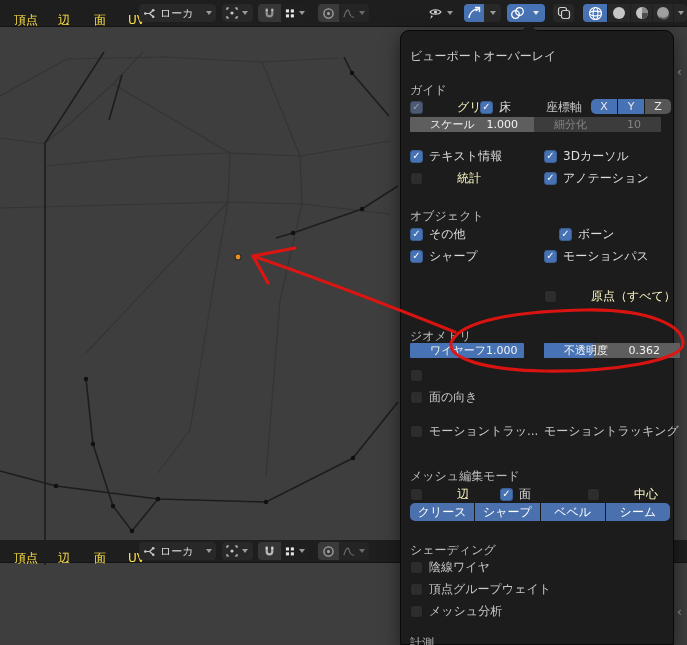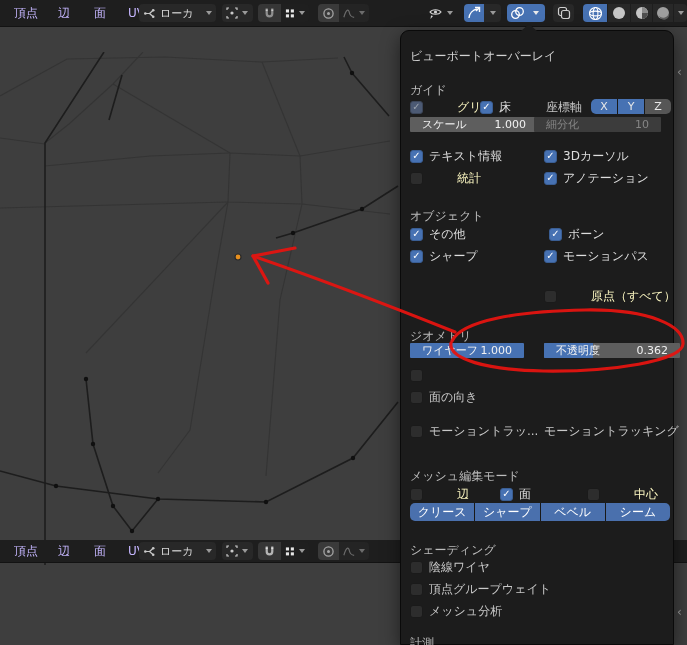--- a/index.html
+++ b/index.html
@@ -12,22 +12,22 @@
   }
   
   .vh{
     position:absolute;left:0;width:687px;height:26px;
     background:#1e1e1e;border-bottom:1px solid #131313;
     z-index:5;
   }
   .vh.top{top:0;}
   .vh.bottom{top:540px;height:22px;}
   .menu{
-    position:absolute;top:0;height:100%;display:flex;align-items:center;
-    color:#c4b5fd;font-size:12px;padding:0 6px;
+    position:absolute;top:7px;height:100%;display:flex;align-items:center;
+    color:#fde047;font-size:12px;padding:0 6px;
   }
   .widget{
     position:absolute;top:4px;height:18px;display:flex;align-items:center;
     background:#282828;border-radius:4px;padding:0 4px;box-sizing:border-box;
     color:#dcdcdc;font-size:11px;gap:4px;
   }
   .vh.bottom .widget{top:2px;}
   .chev{width:0;height:0;border-left:3.5px solid transparent;border-right:3.5px solid transparent;border-top:4px solid #9a9a9a;display:inline-block;}
   .blue{background:#4772b3 !important;}
   .blue .chev{border-top-color:#eaeaea;}
@@ -64,21 +64,21 @@
     width:13px;height:13px;border-radius:3px;background:#2d2d2d;border:1px solid #1a1a1a;
     box-sizing:border-box;display:flex;align-items:center;justify-content:center;flex:0 0 auto;
   }
   .cb.on{background:#4772b3;border-color:#3a5e94;}
   .cb.on::after{content:"✓";color:#fff;font-size:10px;font-weight:bold;line-height:1;}
   .cb.dimon{background:#4c5a74;border-color:#3c4659;}
   .cb.dimon::after{content:"✓";color:#9aa2ad;font-size:10px;font-weight:bold;line-height:1;}
   .slider{
     position:absolute;height:15px;border-radius:1px;background:#5e5e5e;overflow:hidden;
     display:flex;align-items:center;justify-content:space-between;
-    font-size:11px;color:#f2f2f2;box-sizing:border-box;padding:0 12px;
+    font-size:11px;color:#f2f2f2;box-sizing:border-box;padding:0 20px;
   }
   .slider .fill{position:absolute;left:0;top:0;bottom:0;background:#4772b3;}
   .slider span{position:relative;z-index:1;white-space:nowrap;}
   .slider.disabled{background:#3c3c3c;color:#858585;}
   .slider.disabled .fill{background:#3d5379;}
   .slider.fullblue{background:#4772b3;}
   .axbtns{position:absolute;display:flex;height:15px;border-radius:5px;overflow:hidden;gap:1px;background:#191919;}
   .axbtns .ax{width:26px;display:flex;align-items:center;justify-content:center;font-size:11px;color:#e8e8e8;background:#565656;}
   .axbtns .ax.sel{background:#4772b3;}
   .btnrow{position:absolute;display:flex;height:18px;border-radius:5px;overflow:hidden;gap:1px;background:#191919;width:260px;}
@@ -385,21 +385,21 @@
         </span>
     </div>
 
     <div class="prow" style="top:174px"><span class="psec">オブジェクト</span></div>
 
     <div class="prow" style="top:195px">
       <span class="cbitem" style="left:0">
           <span class="cb on"></span>
           <span class="cblabel">その他</span>
         </span>
-      <span class="cbitem" style="left:139px">
+      <span class="cbitem" style="left:149px">
           <span class="cb on"></span>
           <span class="cblabel">ボーン</span>
         </span>
     </div>
     <div class="prow" style="top:217px">
       <span class="cbitem" style="left:0">
           <span class="cb on"></span>
           <span class="cblabel">シャープ</span>
         </span>
       <span class="cbitem" style="left:134px">

